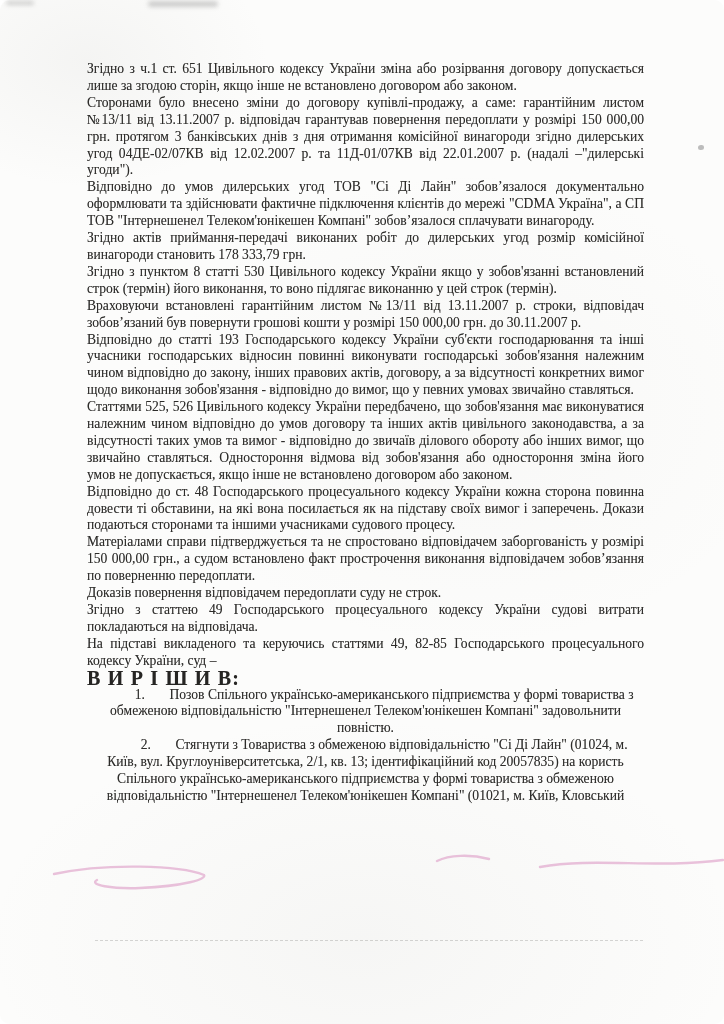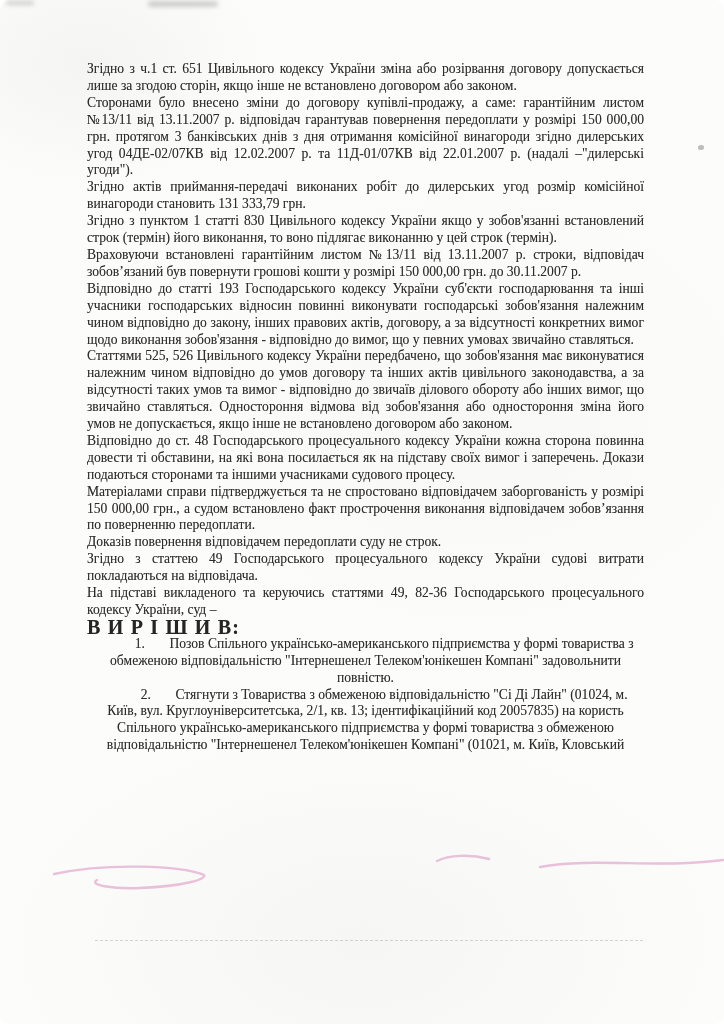--- a/index.html
+++ b/index.html
@@ -92,30 +92,31 @@
 <div class="paper">
 
   <div class="smudge s1"></div>
   <div class="smudge s2"></div>
   <div class="speck"></div>
   <div class="artifact-line"></div>
 
   <div class="textblock">
     <p>Згідно з ч.1 ст. 651 Цивільного кодексу України зміна або розірвання договору допускається лише за згодою сторін, якщо інше не встановлено договором або законом.</p>
     <p>Сторонами було внесено зміни до договору купівлі-продажу, а саме: гарантійним листом №13/11 від 13.11.2007 р. відповідач гарантував повернення передоплати у розмірі 150 000,00 грн. протягом 3 банківських днів з дня отримання комісійної винагороди згідно дилерських угод 04ДЕ-02/07КВ від 12.02.2007 р. та 11Д-01/07КВ від 22.01.2007 р. (надалі –"дилерські угоди").</p>
-    <p>Згідно актів приймання-передачі виконаних робіт до дилерських угод розмір комісійної винагороди становить 131 333,79 грн.</p>
-    <p>Згідно з пунктом 1 статті 830 Цивільного кодексу України якщо у зобов'язанні встановлений строк (термін) його виконання, то воно підлягає виконанню у цей строк (термін).</p>
+    <p>Відповідно до умов дилерських угод ТОВ "Сі Ді Лайн" зобов’язалося документально оформлювати та здійснювати фактичне підключення клієнтів до мережі "CDMA Україна", а СП ТОВ "Інтернешенел Телеком'юнікешен Компані" зобов’язалося сплачувати винагороду.</p>
+    <p>Згідно актів приймання-передачі виконаних робіт до дилерських угод розмір комісійної винагороди становить 178 333,79 грн.</p>
+    <p>Згідно з пунктом 8 статті 530 Цивільного кодексу України якщо у зобов'язанні встановлений строк (термін) його виконання, то воно підлягає виконанню у цей строк (термін).</p>
     <p>Враховуючи встановлені гарантійним листом №13/11 від 13.11.2007 р. строки, відповідач зобов’язаний був повернути грошові кошти у розмірі 150 000,00 грн. до 30.11.2007 р.</p>
     <p>Відповідно до статті 193 Господарського кодексу України суб'єкти господарювання та інші учасники господарських відносин повинні виконувати господарські зобов'язання належним чином відповідно до закону, інших правових актів, договору, а за відсутності конкретних вимог щодо виконання зобов'язання - відповідно до вимог, що у певних умовах звичайно ставляться.</p>
     <p>Статтями 525, 526 Цивільного кодексу України передбачено, що зобов'язання має виконуватися належним чином відповідно до умов договору та інших актів цивільного законодавства, а за відсутності таких умов та вимог - відповідно до звичаїв ділового обороту або інших вимог, що звичайно ставляться. Одностороння відмова від зобов'язання або одностороння зміна його умов не допускається, якщо інше не встановлено договором або законом.</p>
     <p>Відповідно до ст. 48 Господарського процесуального кодексу України кожна сторона повинна довести ті обставини, на які вона посилається як на підставу своїх вимог і заперечень. Докази подаються сторонами та іншими учасниками судового процесу.</p>
     <p>Матеріалами справи підтверджується та не спростовано відповідачем заборгованість у розмірі 150 000,00 грн., а судом встановлено факт прострочення виконання відповідачем зобов’язання по поверненню передоплати.</p>
     <p>Доказів повернення відповідачем передоплати суду не строк.</p>
     <p>Згідно з статтею 49 Господарського процесуального кодексу України судові витрати покладаються на відповідача.</p>
-    <p>На підставі викладеного та керуючись статтями 49, 82-36 Господарського процесуального кодексу України, суд –</p>
+    <p>На підставі викладеного та керуючись статтями 49, 82-85 Господарського процесуального кодексу України, суд –</p>
 
     <p class="ruling-heading">В И Р І Ш И В:</p>
 
     <p class="item">
       <span class="num">1.</span><span>Позов Спільного українсько-американського підприємства у формі товариства з обмеженою відповідальністю "Інтернешенел Телеком'юнікешен Компані" задовольнити повністю.</span>
     </p>
     <p class="item">
       <span class="num">2.</span><span>Стягнути з Товариства з обмеженою відповідальністю "Сі Ді Лайн" (01024, м. Київ, вул. Круглоуніверситетська, 2/1, кв. 13; ідентифікаційний код 20057835) на користь Спільного українсько-американського підприємства у формі товариства з обмеженою відповідальністю "Інтернешенел Телеком'юнікешен Компані" (01021, м. Київ, Кловський</span>
     </p>
   </div>

